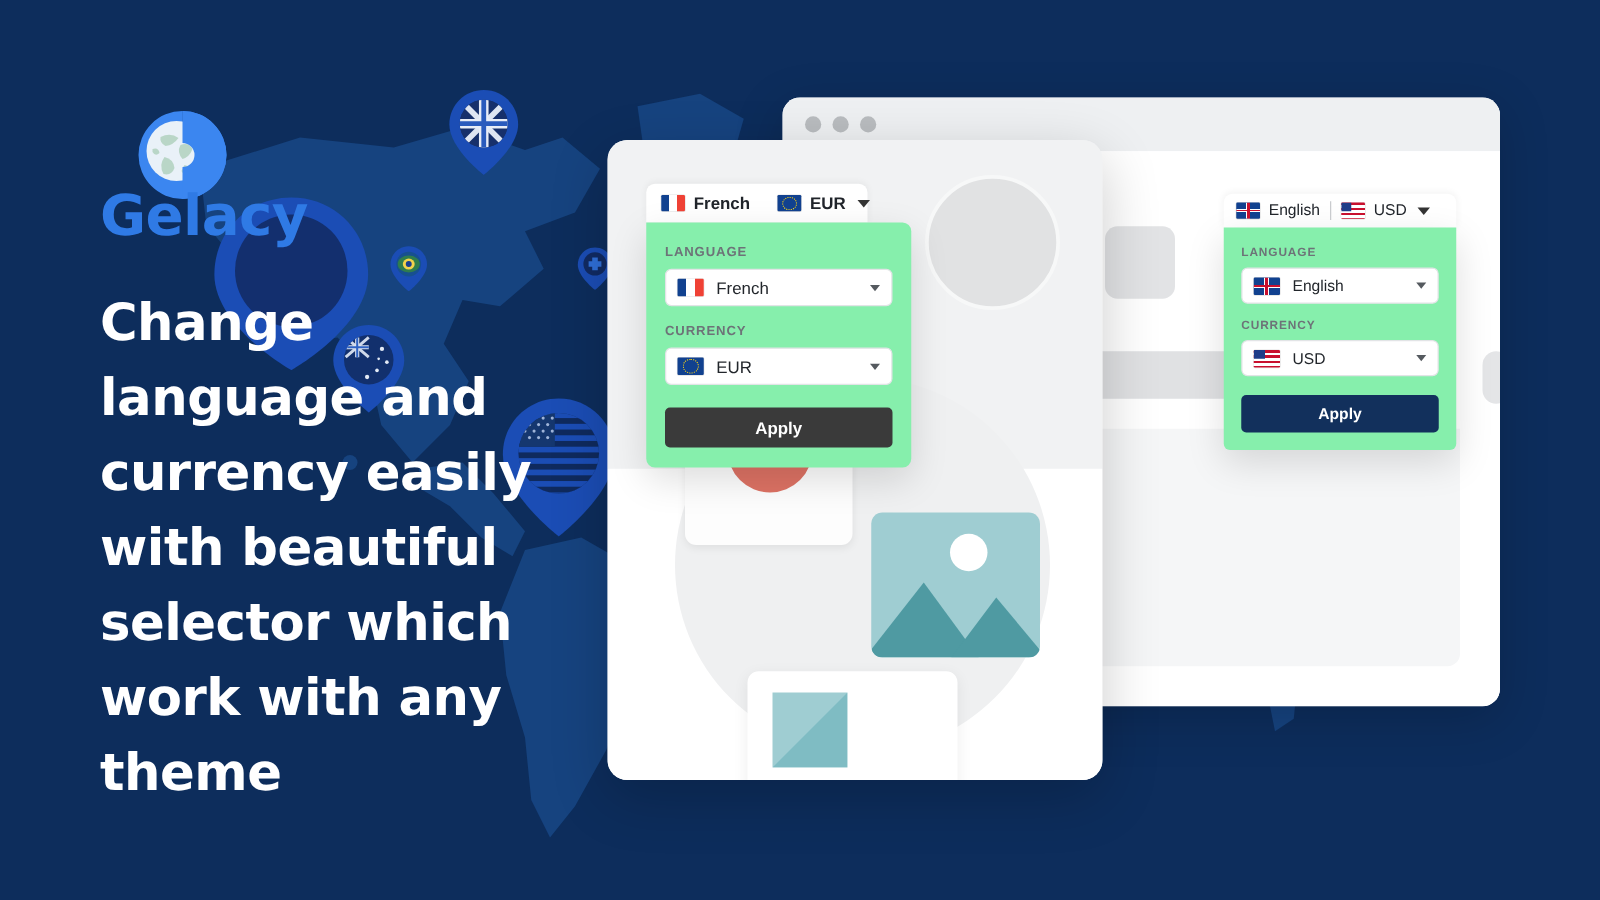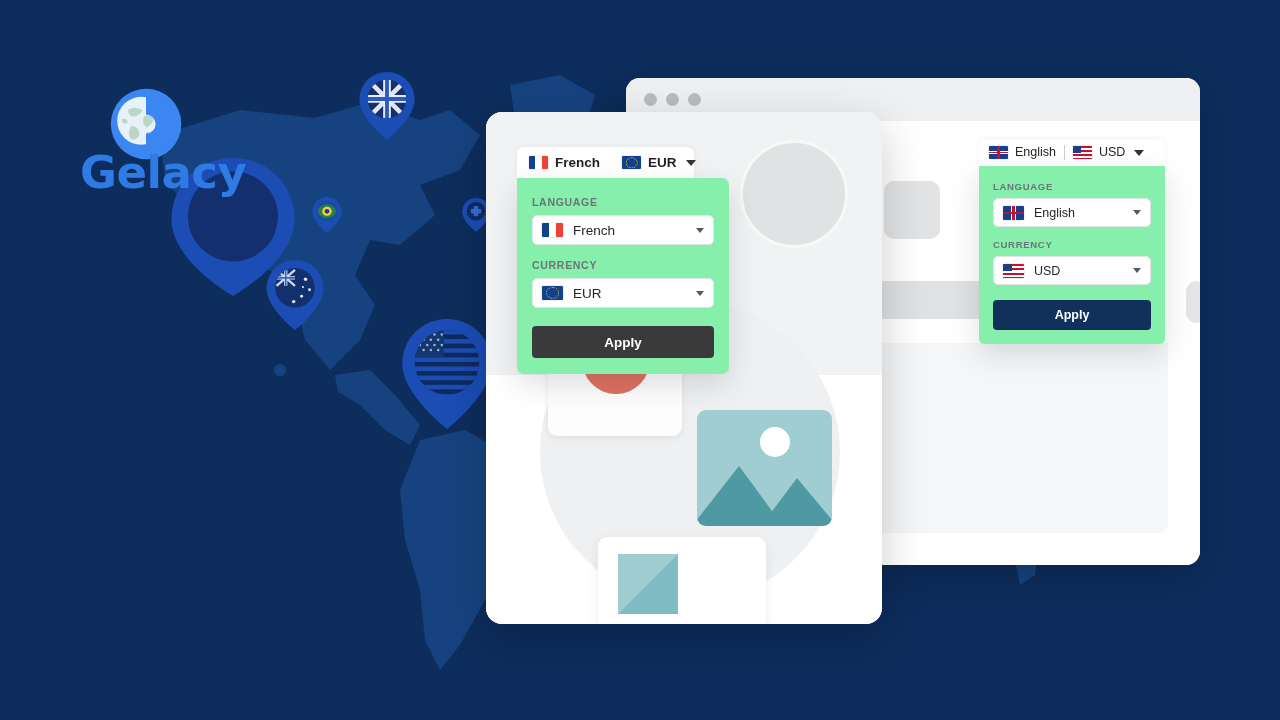--- a/index.html
+++ b/index.html
@@ -339,21 +339,21 @@
     height: 32px;
     font-size: 13.5px;
     background: #3a3a3a;
     margin-top: 18px;
   }
 
   
   #right-selector {
     position: absolute;
     left: 979px;
-    top: 139px;
+    top: 155px;
     width: 186px;
     z-index: 30;
   }
   #right-selector .selector-bar {
     height: 27px;
     padding: 0 10px;
     width: 186px;
     font-size: 12.5px;
     color: #20242a;
   }
@@ -596,20 +596,27 @@
         <path d="M32 52 q9 2 10 11 q-3 8 -11 6 q-5 -9 1 -17 Z"></path>
         <path d="M52 60 q7 1 6 8 q-6 4 -9 -2 Z"></path>
         <path d="M20 44 q6 -2 7 4 q-4 4 -7 -1 Z"></path>
       </g>
       <path d="M50 6 A44 44 0 0 1 94 50 H62 A12 12 0 0 0 50 38 Z" fill="#3b86f0"></path>
       <path d="M63 50 H94 A44 44 0 0 1 50 94 V62 A12 12 0 0 0 62 50 Z" fill="#3b86f0"></path>
     </svg>
     <div id="brand-word">Gelacy</div>
   </div>
 
+  <h1 id="headline">Change
+language and
+currency easily
+with beautiful
+selector which
+work with any
+theme</h1>
 
   <div id="rear-window">
     <div id="rear-titlebar">
       <span class="dot"></span>
       <span class="dot"></span>
       <span class="dot"></span>
     </div>
     <div id="rear-body">
       <div class="rear-block" style="left:258px; top:60px; width:56px; height:58px;"></div>
       <div class="rear-strip" style="left:0px; top:160px; width:420px; height:38px;"></div>

